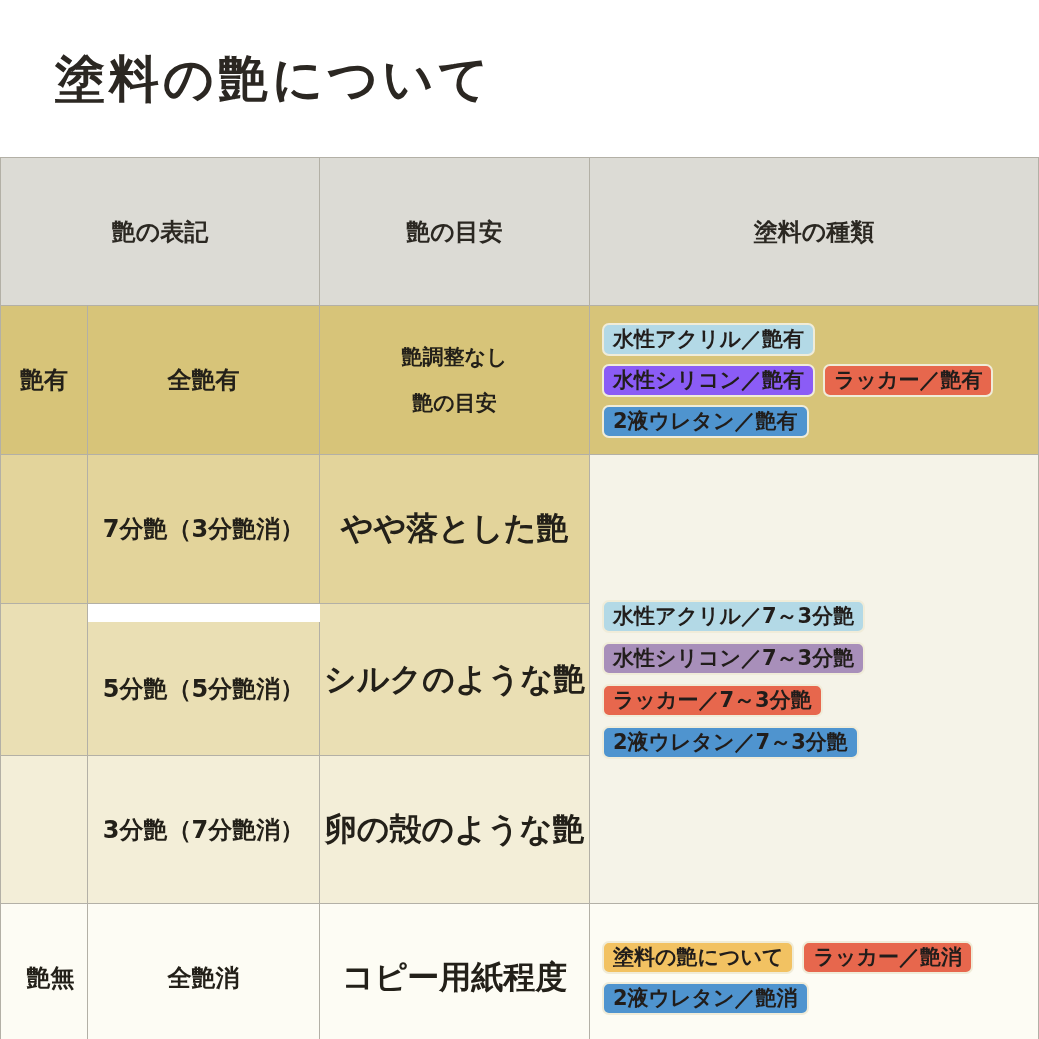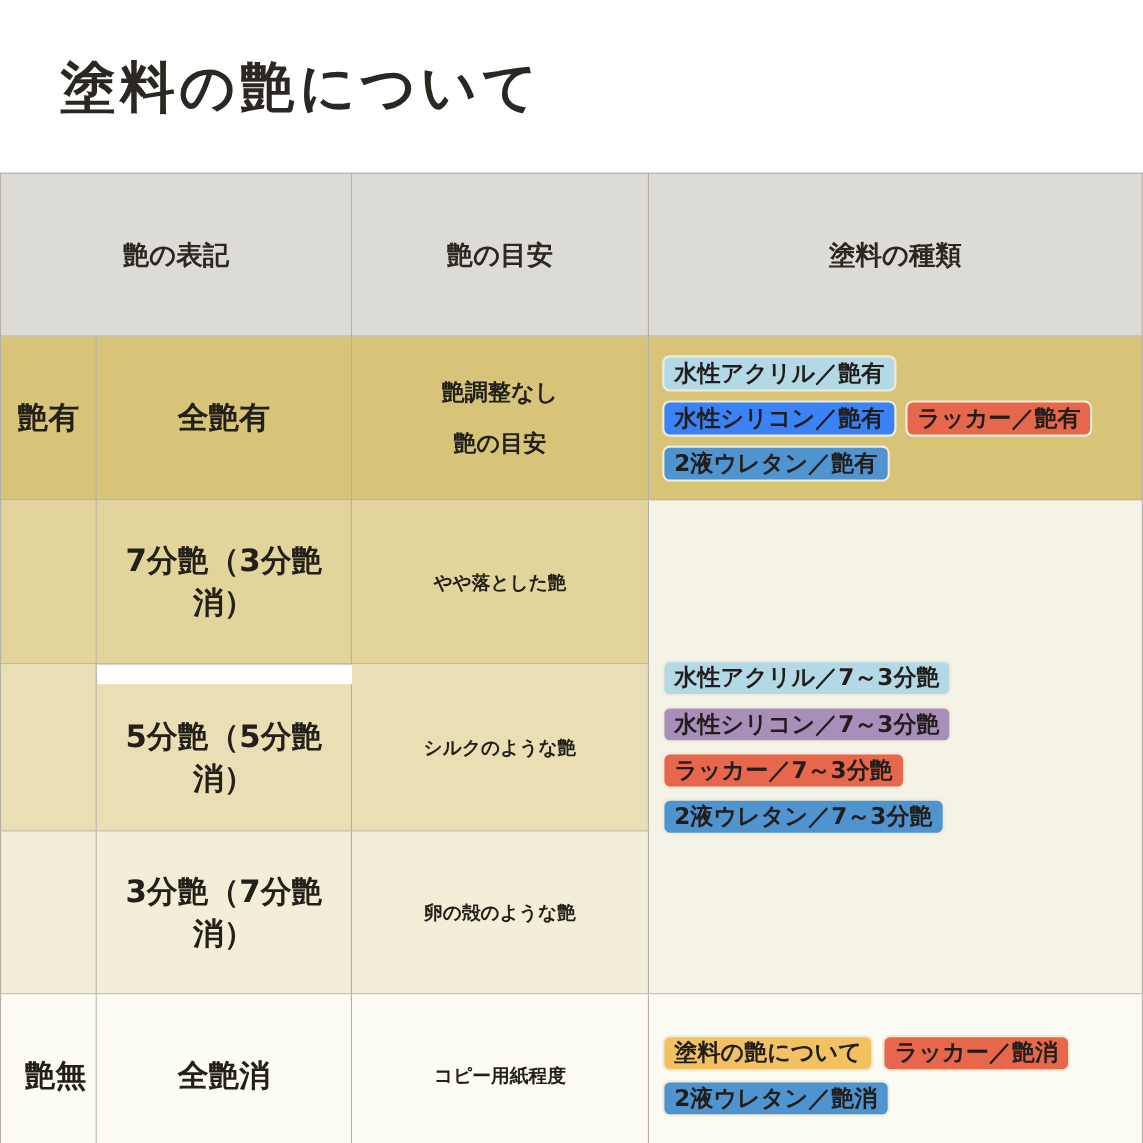--- a/index.html
+++ b/index.html
@@ -23,22 +23,22 @@
   }
   .cell {
     border-right: 1px solid #b3b0a6;
     border-bottom: 1px solid #b3b0a6;
     display: flex; align-items: center; justify-content: center;
     text-align: center; font-weight: 700;
   }
   .cell.first-col { border-left: 1px solid #b3b0a6; }
   .cell.head { border-top: 1px solid #b3b0a6; font-size: 24px; color: #2b2822; }
   .span2 { grid-column: 1 / 3; }
-  .txt-24 { font-size: 28px; }
-  .txt-25 { font-size: 17px; }
+  .txt-24 { font-size: 24px; }
+  .txt-25 { font-size: 32px; }
   .guide-lines { line-height: 46px; font-size: 21px; }
   .tags-cell {
     justify-content: flex-start; align-items: flex-end;
     padding: 0 8px 0 12px;
     display: flex; flex-wrap: wrap;
     column-gap: 8px; row-gap: 8px;
     align-content: center; text-align: left;
   }
   .tags-cell.stacked {
     flex-direction: column; flex-wrap: nowrap;
@@ -67,21 +67,21 @@
   <div class="cell first-col txt-24" style="background: rgb(215, 196, 121);">艶有</div>
   <div class="cell txt-24" style="background: rgb(215, 196, 121);">全艶有</div>
   <div class="cell" style="background: rgb(215, 196, 121);">
     <div class="guide-lines">
       <div>艶調整なし</div>
       <div>艶の目安</div>
     </div>
   </div>
   <div class="cell tags-cell" style="background: rgb(215, 196, 121);">
       <span class="paint-tag" style="background: rgb(179, 217, 230);">水性アクリル／艶有</span>
-      <span class="paint-tag" style="background: #3b82f6; font-family: Liberation Serif, serif;">水性シリコン／艶有</span>
+      <span class="paint-tag" style="background: #8b5cf6; font-family: Liberation Serif, serif;">水性シリコン／艶有</span>
       <span class="paint-tag" style="background: rgb(231, 103, 77);">ラッカー／艶有</span>
       <span class="paint-tag" style="background: rgb(79, 148, 207);">2液ウレタン／艶有</span>
     </div>
 
   <div class="cell first-col" style="background: rgb(227, 212, 155);"></div>
   <div class="cell txt-24" style="background: rgb(227, 212, 155);">7分艶（3分艶消）</div>
   <div class="cell txt-25" style="background: rgb(227, 212, 155);">やや落とした艶</div>
 
   <div class="cell tags-cell stacked merged-paints" style="background: rgb(245, 243, 232);">
       <span class="paint-tag" style="background: rgb(179, 217, 230);">水性アクリル／7～3分艶</span>

